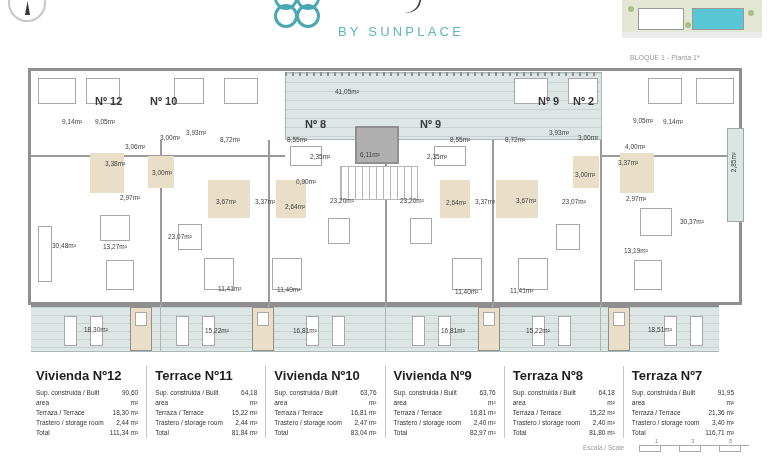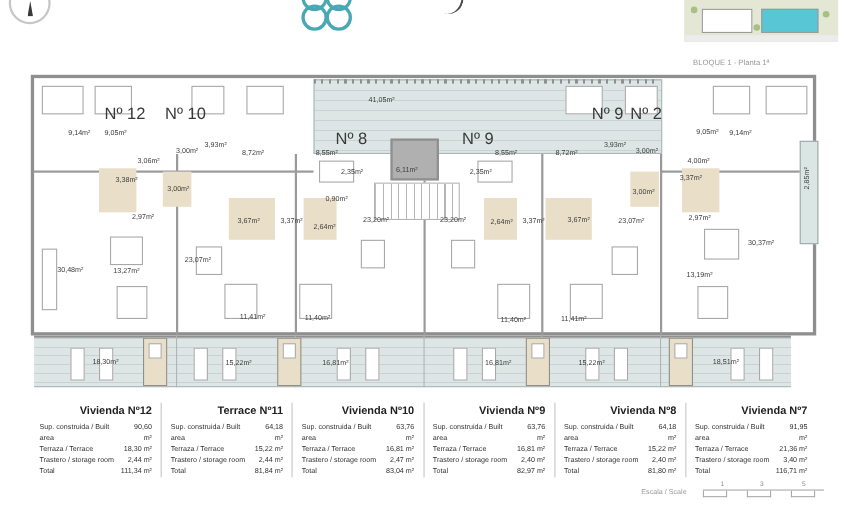--- a/index.html
+++ b/index.html
@@ -35,26 +35,26 @@
   .strip-right{position:absolute;left:699px;top:60px;width:15px;height:92px;background:#d9e6e3;border:1px solid #9fa9a8;}
   .bath{position:absolute;background:#e9dec8;}
   .trast{position:absolute;background:#e9dec8;border:1px solid #8f8f8f;width:20px;height:42px;}
   .trast i{position:absolute;left:4px;top:4px;width:10px;height:12px;background:#fff;border:1px solid #a8a8a8;}
   .lift{position:absolute;left:327px;top:58px;width:44px;height:38px;background:#b0b0b0;border:2px solid #8f8f8f;box-sizing:border-box;}
   .stairs{position:absolute;left:312px;top:98px;width:76px;height:32px;background:#fff;border:1px solid #b5b5b5;
           background-image:repeating-linear-gradient(90deg,#b5b5b5 0 1px,transparent 1px 7px);}
   .f{position:absolute;background:#fff;border:1px solid #a8a8a8;box-sizing:border-box;}
   .al{position:absolute;font-size:6.5px;color:#3e3e3e;white-space:nowrap;z-index:5;}
   .vert{writing-mode:vertical-rl;transform:rotate(180deg);}
-  .unit{position:absolute;font-size:15px;font-weight:400;color:#383838;white-space:nowrap;z-index:5;}
+  .unit{position:absolute;font-size:11px;font-weight:700;color:#383838;white-space:nowrap;z-index:5;}
   
   .tables{position:absolute;left:28px;top:366px;width:714px;display:flex;}
   .tcol{flex:1 1 0;padding:0 8px;box-sizing:border-box;}
   .tcol + .tcol{border-left:1px solid #c6c6c6;}
-  .ttitle{text-align:right;font-size:10px;font-weight:700;color:#1f1f1f;margin:2px 0 5px;}
+  .ttitle{text-align:left;font-size:13px;font-weight:700;color:#1f1f1f;margin:2px 0 5px;}
   .trow{display:flex;justify-content:space-between;font-size:6.5px;color:#333;line-height:10px;}
   .trow .tv{text-align:right;}
   
   .scalebox{position:absolute;left:583px;top:437px;width:166px;height:16px;}
   .scalelabel{position:absolute;left:0;top:7px;font-size:6.5px;color:#9a9a9a;}
   .scalebar{position:absolute;left:56px;top:8px;width:110px;height:6px;border-top:1px solid #aaa;}
   .scalebar i{position:absolute;top:0;width:20px;height:5px;border:1px solid #aaa;border-top:none;}
   .scalebar b{position:absolute;top:-8px;font-size:6px;font-weight:400;color:#8a8a8a;}
 </style>
 </head>
@@ -65,20 +65,21 @@
   <div class="compass">
       <div class="needle"></div>
     </div>
   <div class="knot">
     <span style="left:2px;top:2px"></span>
       <span style="left:24px;top:2px"></span>
     <span style="left:2px;top:20px"></span>
       <span style="left:24px;top:20px"></span>
   </div>
   <div class="script-tail"></div>
+  <div class="brand">BY SUNPLACE</div>
   <div class="siteplan">
     <i class="tree" style="left:6px;top:6px"></i>
       <i class="tree" style="left:126px;top:10px"></i>
       <i class="tree" style="left:63px;top:22px"></i>
     <div class="b1"></div>
     <div class="b2"></div>
     <div class="road"></div>
   </div>
   <div class="caption">BLOQUE 1 - Planta 1ª</div>
 
@@ -294,40 +295,40 @@
       <div class="trow">
           <span class="tl">Trastero / storage room</span>
           <span class="tv">2,40 m²</span>
         </div>
       <div class="trow">
           <span class="tl">Total</span>
           <span class="tv">82,97 m²</span>
         </div>
     </div>
     <div class="tcol">
-      <div class="ttitle">Vivienda Nº8</div>
+      <div class="ttitle">Terraza Nº8</div>
       <div class="trow">
           <span class="tl">Sup. construida / Built area</span>
           <span class="tv">64,18 m²</span>
         </div>
       <div class="trow">
           <span class="tl">Terraza / Terrace</span>
           <span class="tv">15,22 m²</span>
         </div>
       <div class="trow">
           <span class="tl">Trastero / storage room</span>
           <span class="tv">2,40 m²</span>
         </div>
       <div class="trow">
           <span class="tl">Total</span>
           <span class="tv">81,80 m²</span>
         </div>
     </div>
     <div class="tcol">
-      <div class="ttitle">Vivienda Nº7</div>
+      <div class="ttitle">Terraza Nº7</div>
       <div class="trow">
           <span class="tl">Sup. construida / Built area</span>
           <span class="tv">91,95 m²</span>
         </div>
       <div class="trow">
           <span class="tl">Terraza / Terrace</span>
           <span class="tv">21,36 m²</span>
         </div>
       <div class="trow">
           <span class="tl">Trastero / storage room</span>

